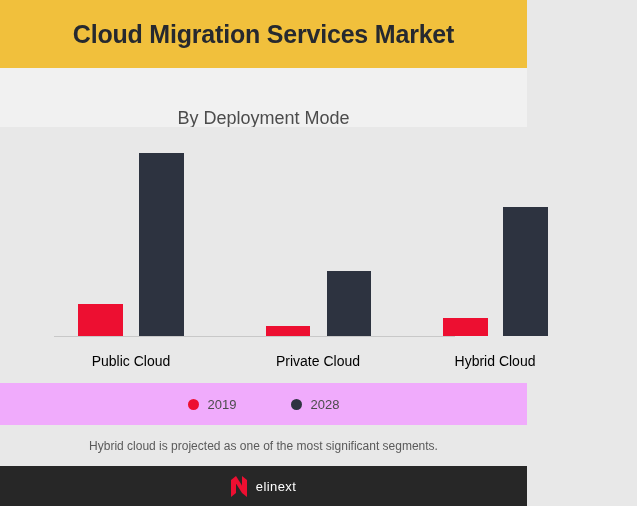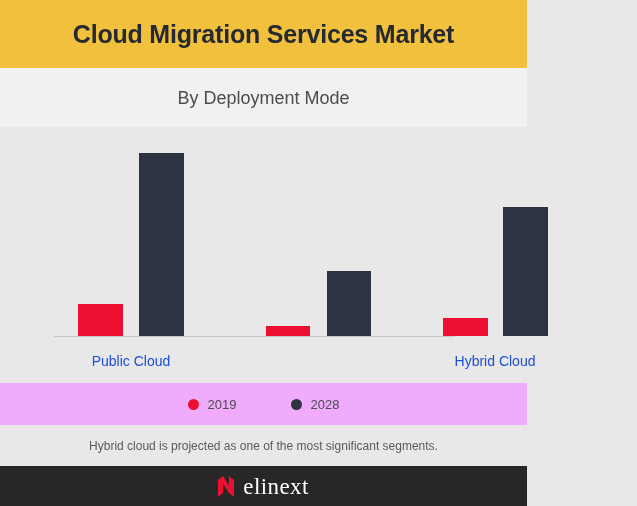--- a/index.html
+++ b/index.html
@@ -38,21 +38,21 @@
     letter-spacing: -0.2px;
     text-align: center;
     line-height: 1;
   }
 
   
   .subtitle-band {
     height: 59px;
     background: #f1f1f1;
     display: flex;
-    align-items: center;
+    align-items: flex-end;
     justify-content: center;
     flex: 0 0 auto;
   }
   .subtitle-text {
     font-size: 18px;
     font-weight: normal;
     color: #4c4c4c;
     text-align: center;
     line-height: 1;
   }
@@ -83,21 +83,21 @@
     position: absolute;
     bottom: 47px;
   }
   .bar.series-2019 { background: #ed0f31; }
   .bar.series-2027 { background: #2d3340; }
 
   .cat-label {
     position: absolute;
     top: 227px;
     font-size: 14px;
-    color: #1d4ed8;
+    color: #000000;
     text-align: center;
     white-space: nowrap;
     line-height: 1;
   }
 
   
   .legend-band {
     height: 42px;
     background: #f0abfc;
     display: flex;
@@ -148,25 +148,24 @@
     justify-content: center;
     gap: 9px;
     flex: 0 0 auto;
   }
   .logo-mark {
     display: block;
     width: 16px;
     height: 21px;
   }
   .logo-word {
-    font-size: 23px;
+    font-size: 13px;
     color: #ffffff;
     letter-spacing: 0.4px;
     line-height: 1;
-    font-family: Liberation Serif, serif;
   }
 </style>
 </head>
 <body>
 
 <div class="infographic">
 
   <div class="header-band">
     <div class="header-title">Cloud Migration Services Market</div>
   </div>
@@ -178,20 +177,21 @@
   <div class="chart-band">
     <div class="plot-area" id="plot-area">
       <div class="axis-line"></div>
     <div class="bar series-2019" style="left: 78px; width: 45px; height: 32px;"></div>
         <div class="bar series-2027" style="left: 139px; width: 45px; height: 183px;"></div>
         <div class="bar series-2019" style="left: 266px; width: 44px; height: 10px;"></div>
         <div class="bar series-2027" style="left: 327px; width: 44px; height: 65px;"></div>
         <div class="bar series-2019" style="left: 443px; width: 45px; height: 18px;"></div>
         <div class="bar series-2027" style="left: 503px; width: 45px; height: 129px;"></div>
         <div class="cat-label" style="left: 51px; width: 160px;">Public Cloud</div>
+        <div class="cat-label" style="left: 238px; width: 160px;">Private Cloud</div>
         <div class="cat-label" style="left: 415px; width: 160px;">Hybrid Cloud</div>
       </div>
   </div>
 
   <div class="legend-band" id="legend-band">
       <div class="legend-item">
         <span class="legend-dot" style="background: rgb(237, 15, 49);"></span>
         <span class="legend-label">2019</span>
       </div>
       <div class="legend-item">

